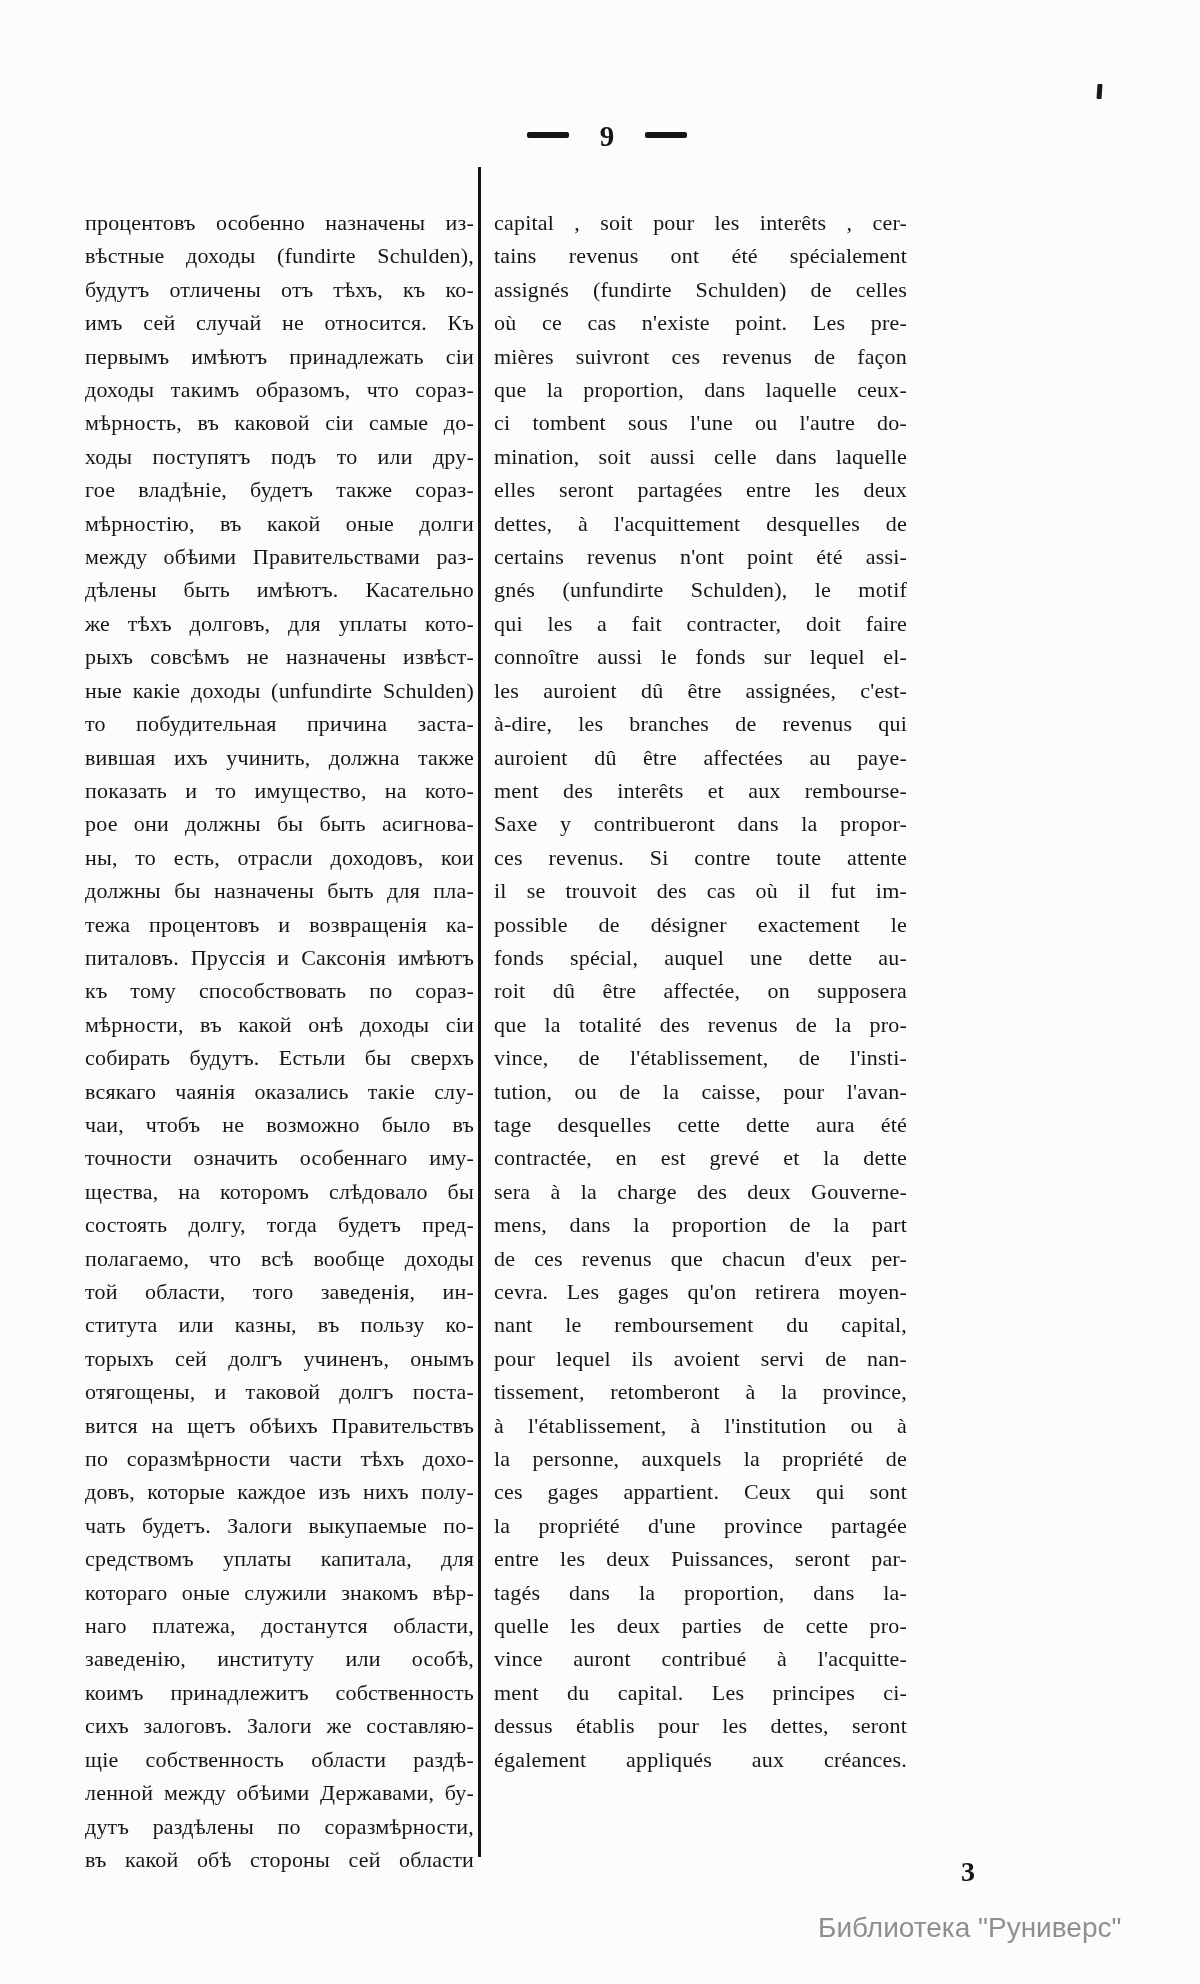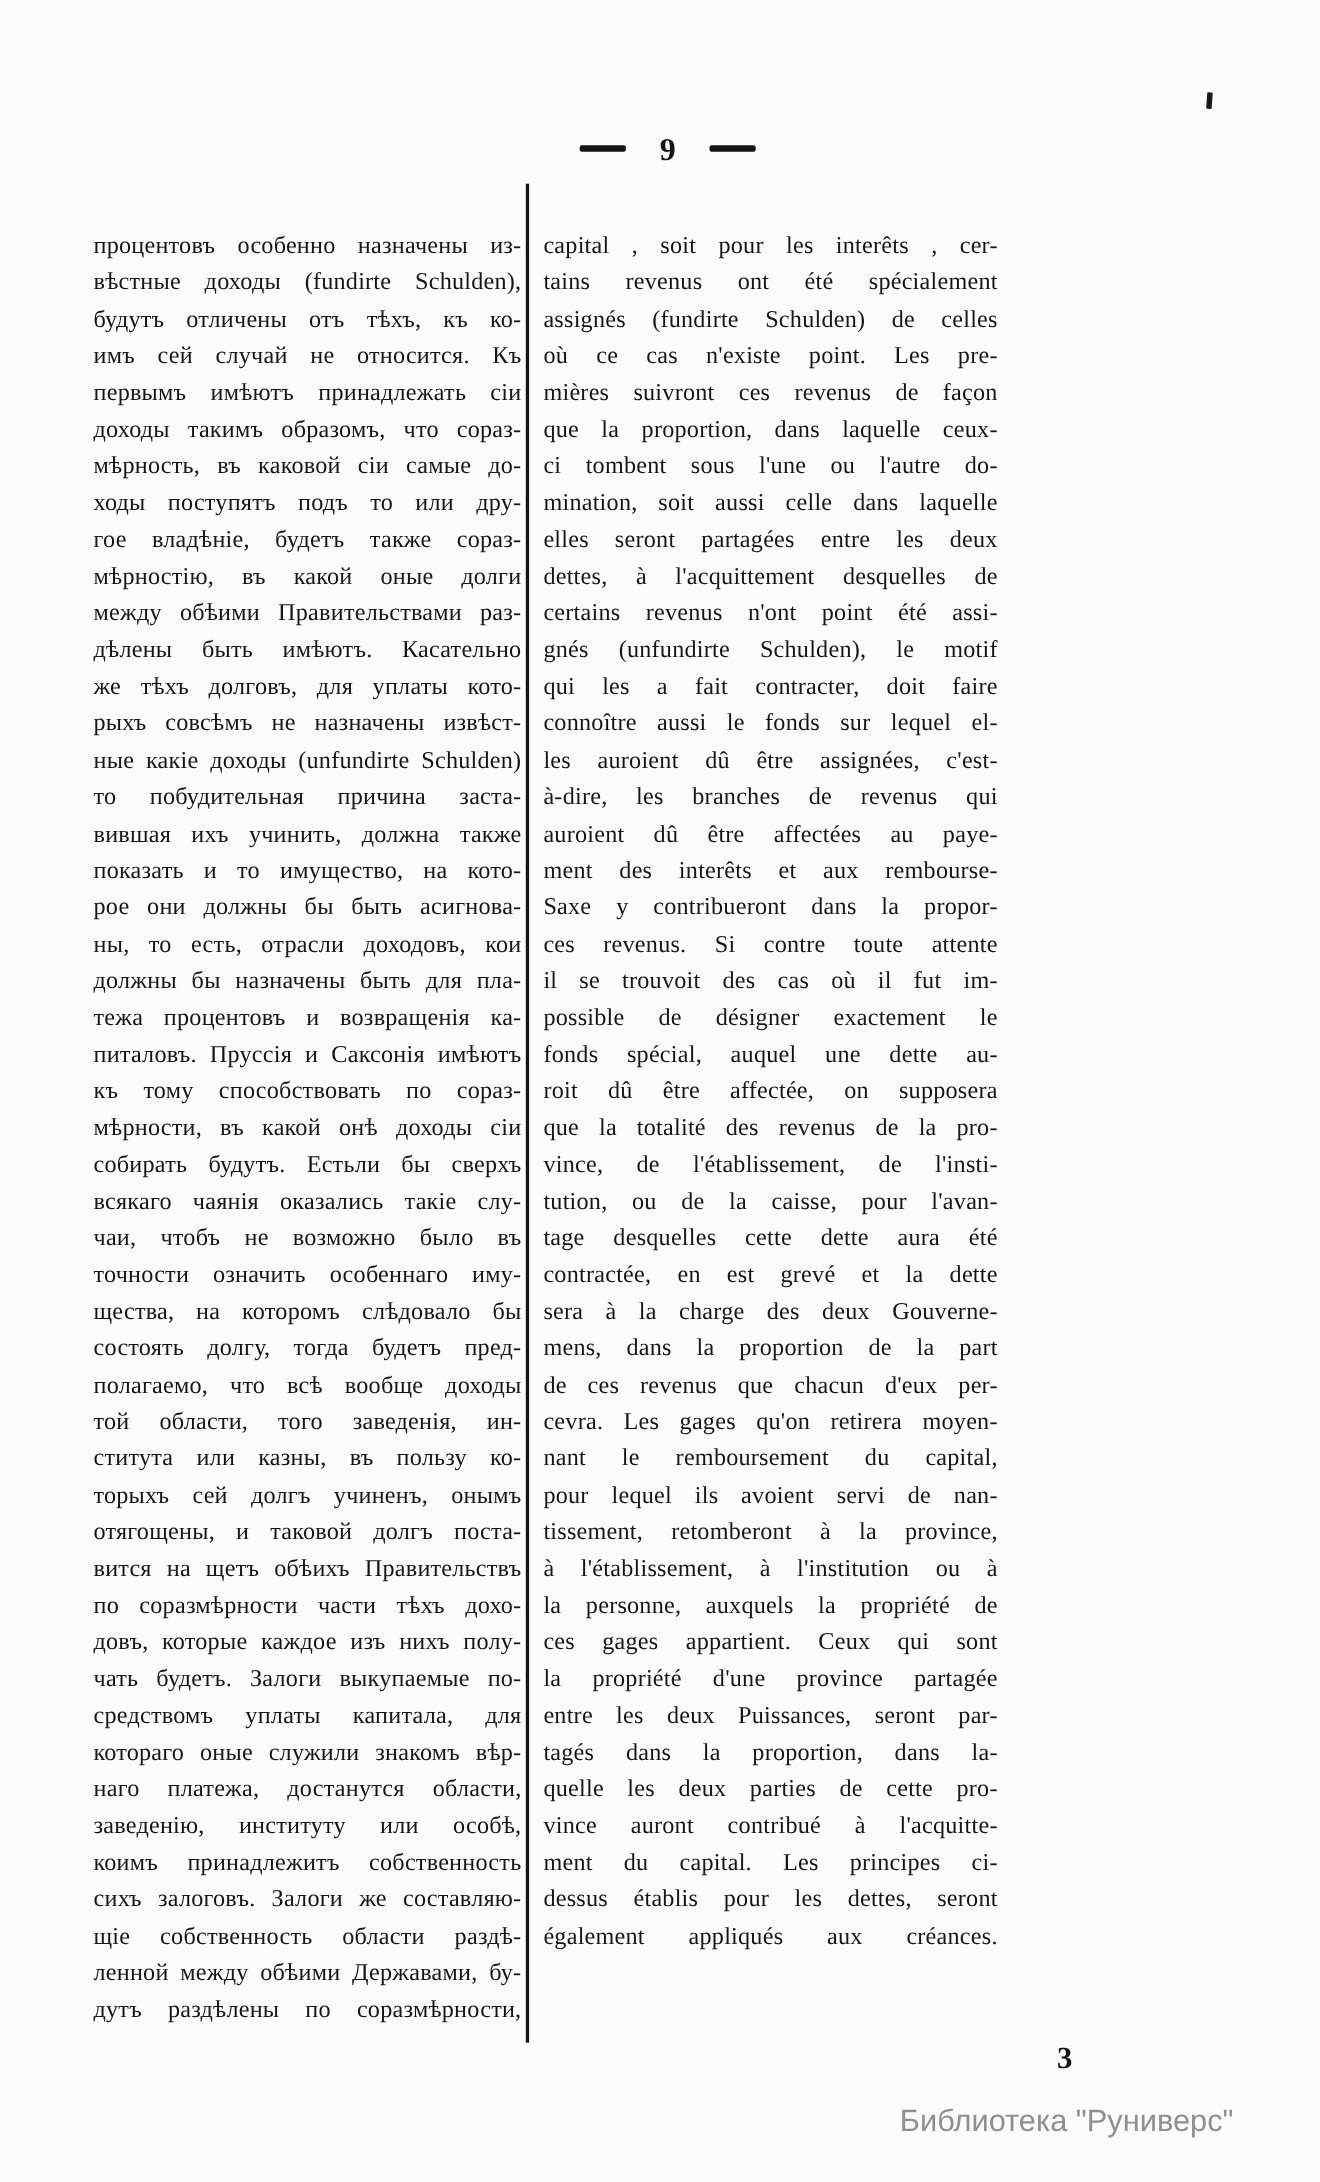--- a/index.html
+++ b/index.html
@@ -146,20 +146,21 @@
       <div class="text-line">чать будетъ. Залоги выкупаемые по-</div>
       <div class="text-line">средствомъ уплаты капитала, для</div>
       <div class="text-line">котораго оные служили знакомъ вѣр-</div>
       <div class="text-line">наго платежа, достанутся области,</div>
       <div class="text-line">заведенію, институту или особѣ,</div>
       <div class="text-line">коимъ принадлежитъ собственность</div>
       <div class="text-line">сихъ залоговъ. Залоги же составляю-</div>
       <div class="text-line">щіе собственность области раздѣ-</div>
       <div class="text-line">ленной между обѣими Державами, бу-</div>
       <div class="text-line">дутъ раздѣлены по соразмѣрности,</div>
+      <div class="text-line">въ какой обѣ стороны сей области</div>
     </div>
 
   <div class="column-divider"></div>
 
   <div class="column column-right">
       <div class="text-line">capital , soit pour les interêts , cer-</div>
       <div class="text-line">tains revenus ont été spécialement</div>
       <div class="text-line">assignés (fundirte Schulden) de celles</div>
       <div class="text-line">où ce cas n'existe point.  Les pre-</div>
       <div class="text-line">mières suivront ces revenus de façon</div>

